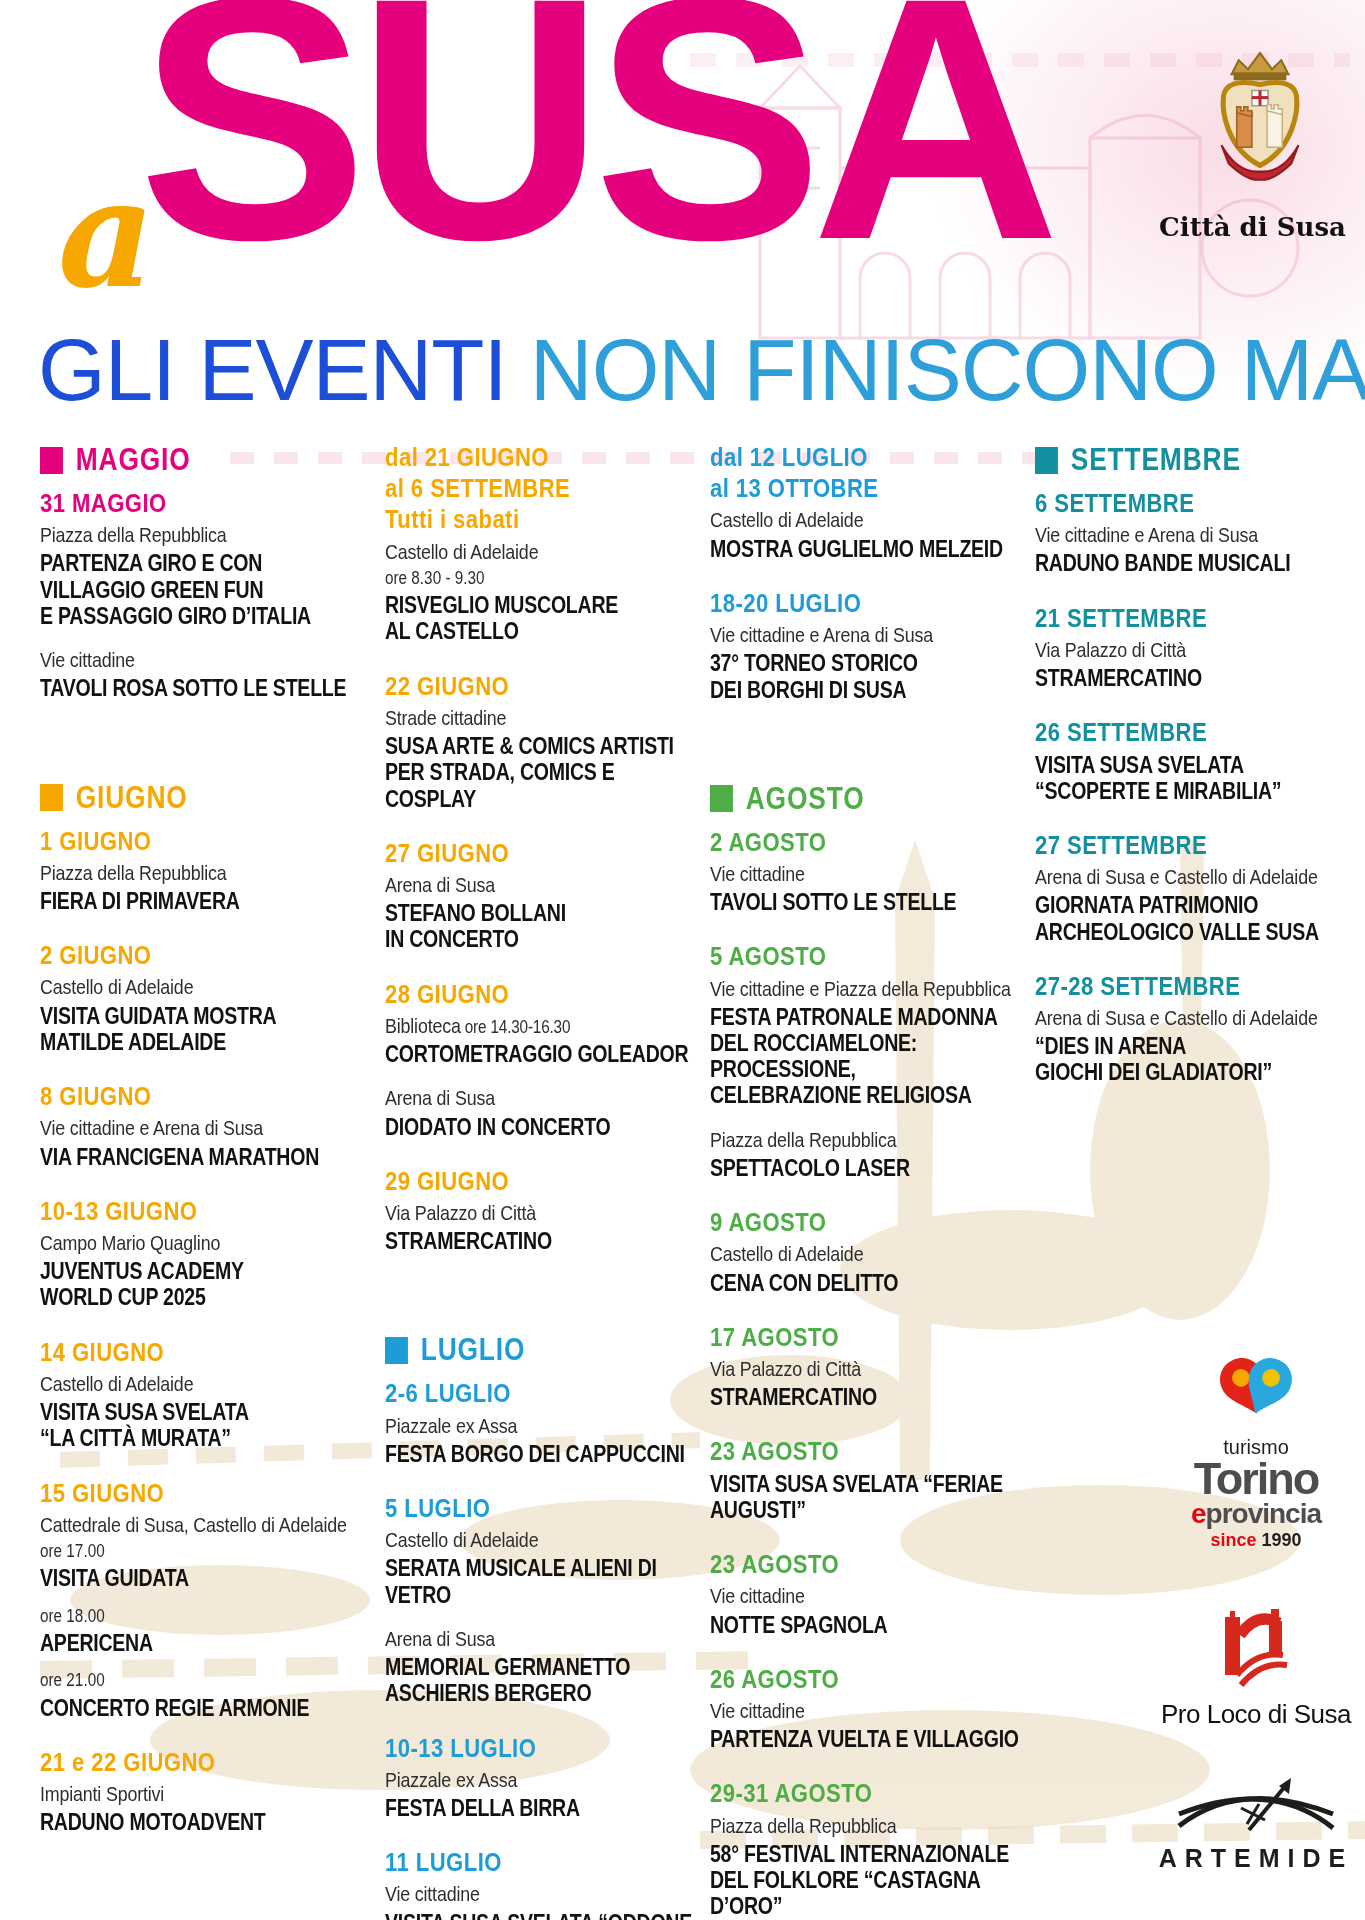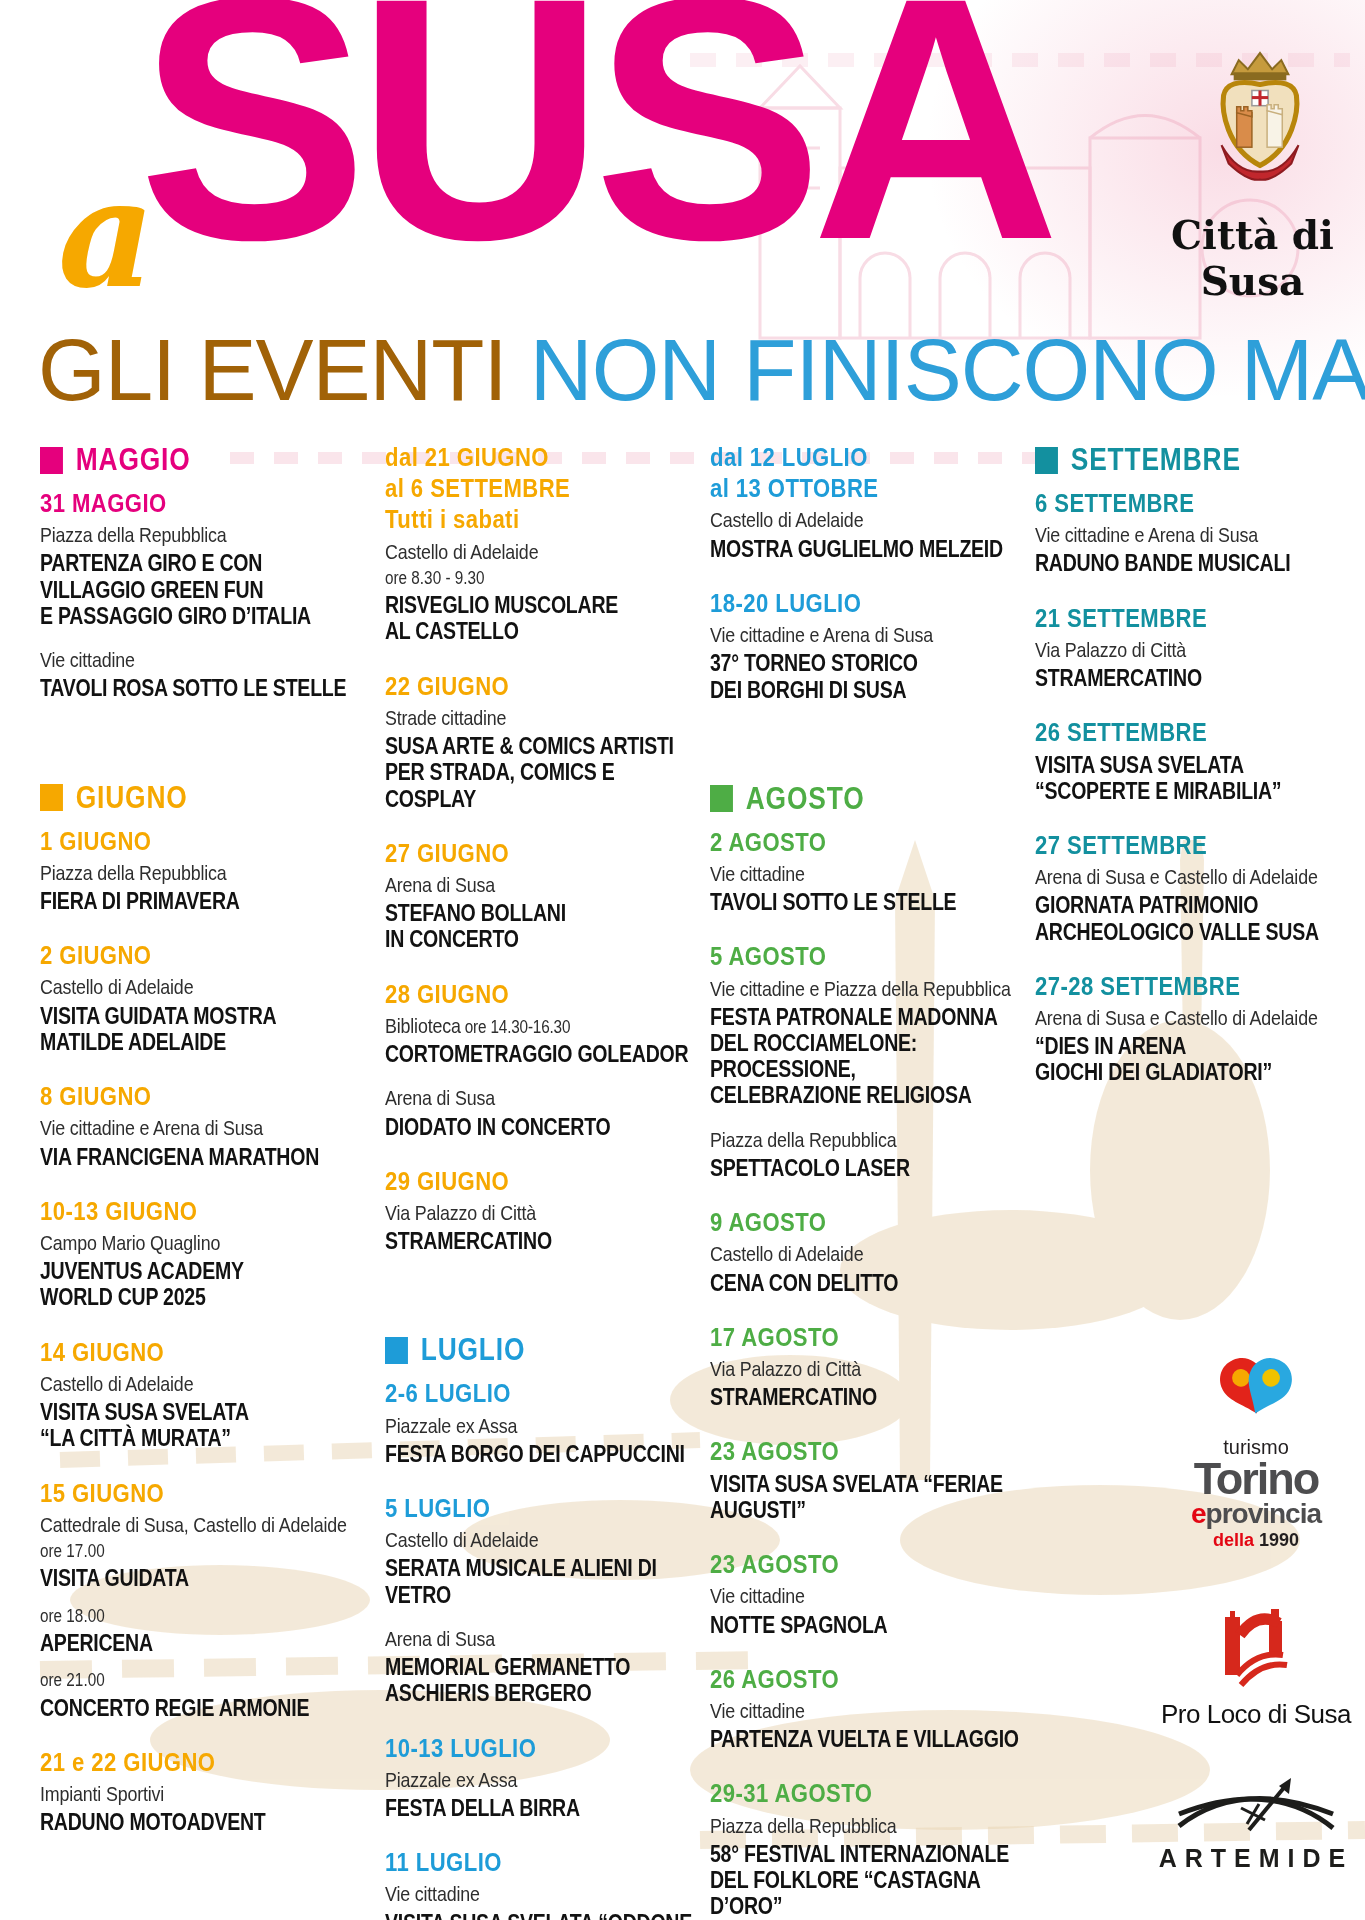--- a/index.html
+++ b/index.html
@@ -19,27 +19,27 @@
     font-size:150px;color:#f6a800;line-height:1;
   }
   .title-susa{
     position:absolute;left:138px;top:-62px;
     font-size:345px;font-weight:bold;color:#e5007d;
     letter-spacing:-12px;line-height:1.05;
   }
   .citta-logo{position:absolute;left:1196px;top:50px;width:128px;height:162px;}
   .citta-label{
     position:absolute;left:1140px;top:212px;width:225px;text-align:center;
-    font-family:"DejaVu Serif", serif;font-weight:bold;font-size:39px;color:#111;
+    font-family:"DejaVu Serif", serif;font-weight:bold;font-size:26px;color:#111;
   }
   .subtitle{
     position:absolute;left:38px;top:326px;white-space:nowrap;
     font-size:87px;line-height:1;letter-spacing:-1px;
   }
-  .subtitle .green{color:#a16207;}
+  .subtitle .green{color:#1d4ed8;}
   .subtitle .blue{color:#2e9fd9;}
   
   .columns{position:absolute;left:0;top:442px;width:1365px;}
   .col{position:absolute;top:0;width:375px;transform:scaleX(0.85);transform-origin:left top;}
   .col1{left:40px;} .col2{left:385px;} .col3{left:710px;} .col4{left:1035px;}
   .section{margin-top:78px;margin-bottom:10px;display:flex;align-items:center;}
   .col > .section:first-child{margin-top:0;}
   .sq{width:27px;height:27px;display:inline-block;flex:none;}
   .sec-label{font-size:31px;font-weight:bold;margin-left:15px;letter-spacing:1px;}
   .event{margin-top:26px;}
@@ -365,21 +365,21 @@
         <circle cx="0" cy="-6" r="9" fill="#f6a800"></circle>
       </g>
       <g transform="translate(63,36) rotate(24)">
         <path d="M0,-26 C14,-26 22,-15 22,-4 C22,10 10,18 0,34 C-10,18 -22,10 -22,-4 C-22,-15 -14,-26 0,-26 Z" fill="#29a8e0"></path>
         <circle cx="0" cy="-6" r="9" fill="#f0c200"></circle>
       </g>
     </svg>
     <div class="torino-txt1">turismo</div>
     <div class="torino-txt2">Torino</div>
     <div class="torino-txt3"><span class="red-e">e</span><span>provincia</span></div>
-    <div class="torino-txt4"><span class="since">della</span><span class="year"> 1990</span></div>
+    <div class="torino-txt4"><span class="since">since</span><span class="year"> 1990</span></div>
   </div>
 
   <div class="logo-block">
     <svg width="90" height="92" viewBox="0 0 90 92">
       <g fill="#d6281c">
         <path d="M14,20 h5 v-6 h5 v6 h5 v58 h-15 z"></path>
         <rect x="58" y="24" width="13" height="36"></rect>
         <rect x="60" y="12" width="8" height="8"></rect>
       </g>
       <path d="M29,38 Q46,14 68,26" fill="none" stroke="#d6281c" stroke-width="11"></path>

